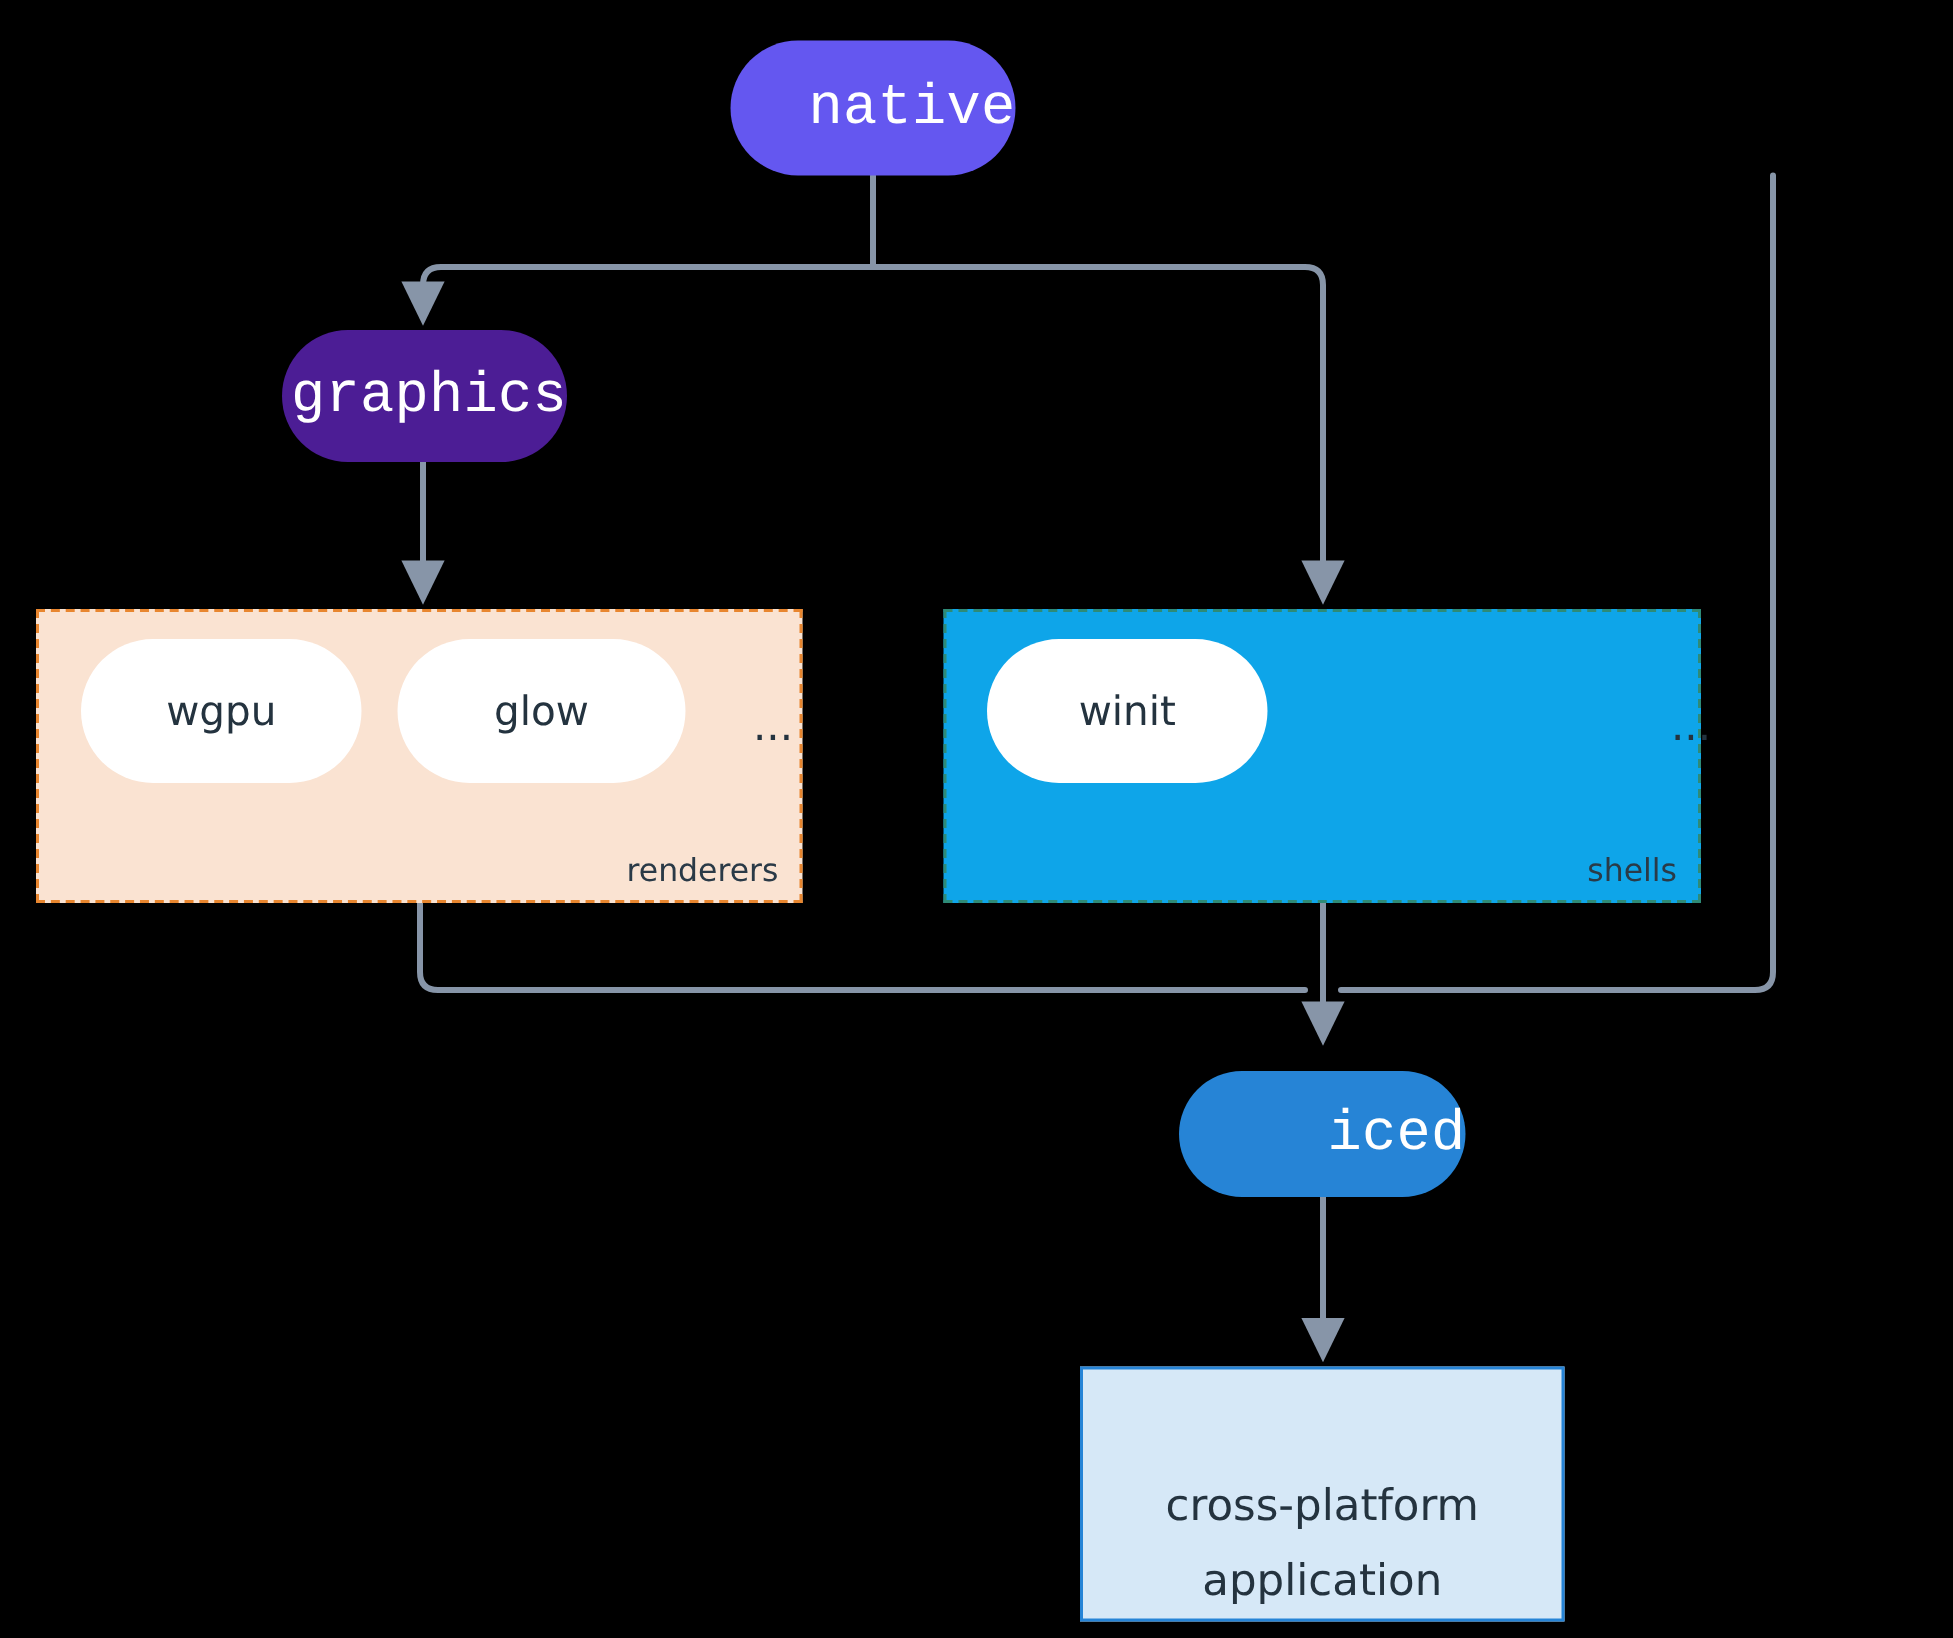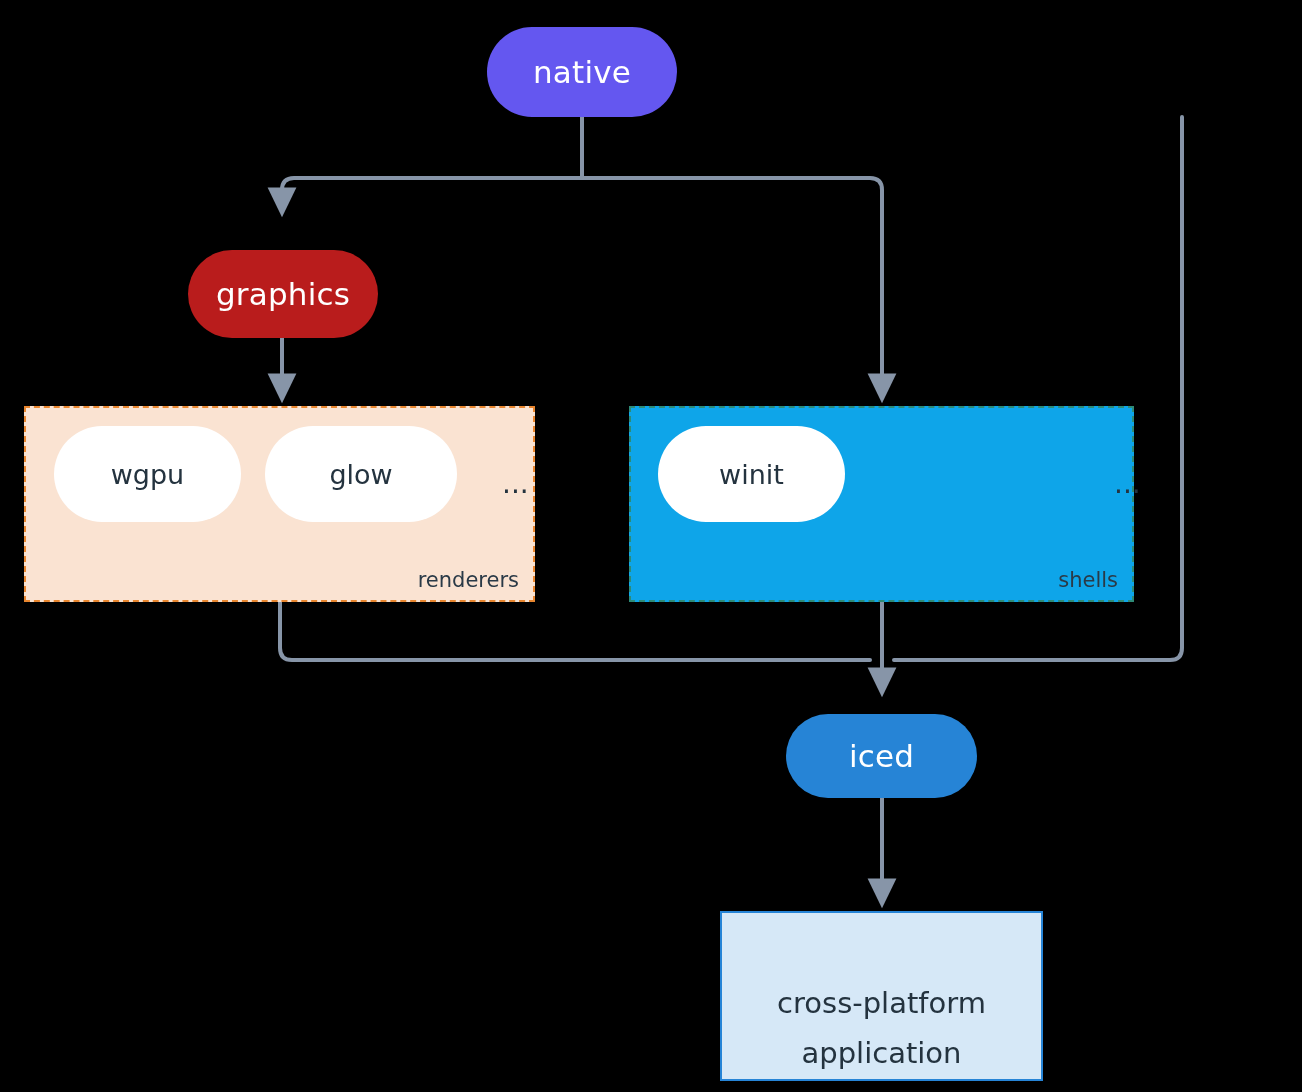--- a/index.html
+++ b/index.html
@@ -22,40 +22,40 @@
     width: 1302px;
     height: 1092px;
     pointer-events: none;
   }
 
   
   .node {
     position: absolute;
     display: flex;
     align-items: center;
-    justify-content: center;
+    justify-content: flex-end;
     border-radius: 999px;
     color: #ffffff;
-    font-size: 31px;
+    font-size: 38px;
     letter-spacing: 0.2px;
     box-sizing: border-box;
     z-index: 3;
+    font-family: Liberation Mono, monospace;
   }
   .node-native {
     left: 487px; top: 27px; width: 190px; height: 90px;
     background: #6457F0;
   }
   .node-web {
     left: 1087px; top: 27px; width: 190px; height: 90px;
     background: #6457F0;
   }
   .node-graphics {
     left: 188px; top: 220px; width: 190px; height: 88px;
-    background: #b91c1c;
-    margin-top: 30px;
+    background: #4c1d95;
   }
   .node-iced {
     left: 786px; top: 714px; width: 191px; height: 84px;
     background: #2684D6;
   }
 
   
   .group {
     position: absolute;
     box-sizing: border-box;

